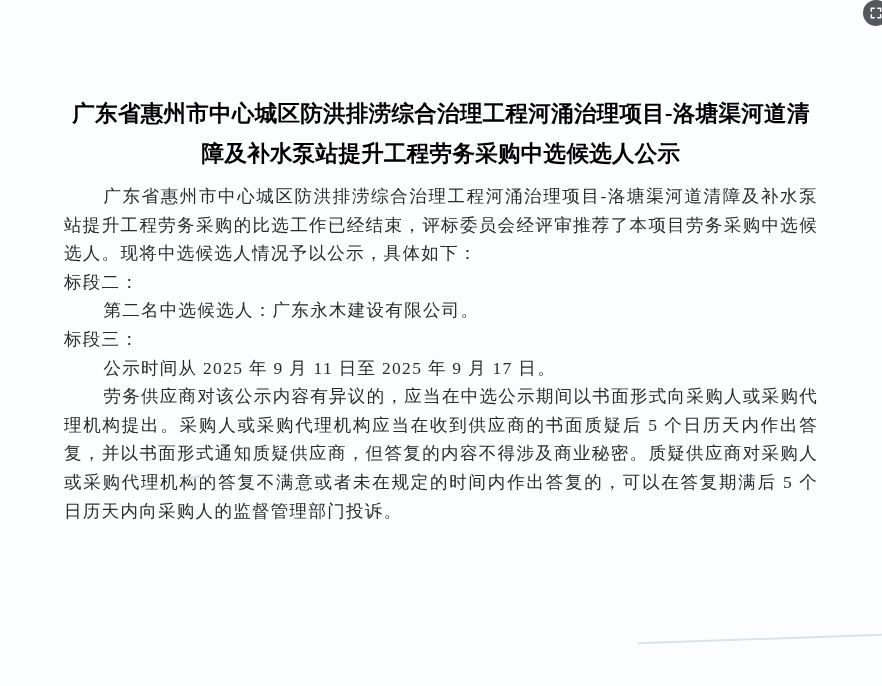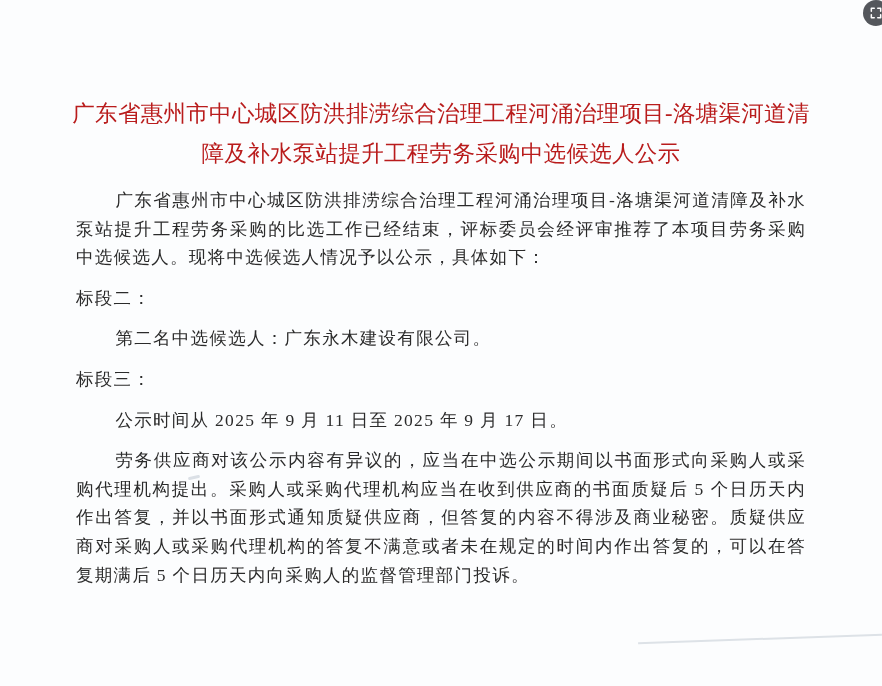--- a/index.html
+++ b/index.html
@@ -15,27 +15,27 @@
     font-family: "Liberation Serif", "DejaVu Serif", serif;
     color: #2b2b2b;
   }
   .doc {
     padding: 94px 64px 0 64px;
   }
   h1.doc-title {
     margin: 0 0 8px 0;
     font-size: 22.5px;
     line-height: 40px;
-    font-weight: normal;
+    font-weight: bold;
     text-align: center;
-    color: #b91c1c;
+    color: #000000;
     letter-spacing: 0.3px;
   }
   p.line {
-    margin: 12px;
+    margin: 0;
     font-size: 17.5px;
     line-height: 28.6px;
     letter-spacing: 1.3px;
     text-align: justify;
   }
   p.indent {
     text-indent: 2.25em;
   }
   
   .viewer-icon {

